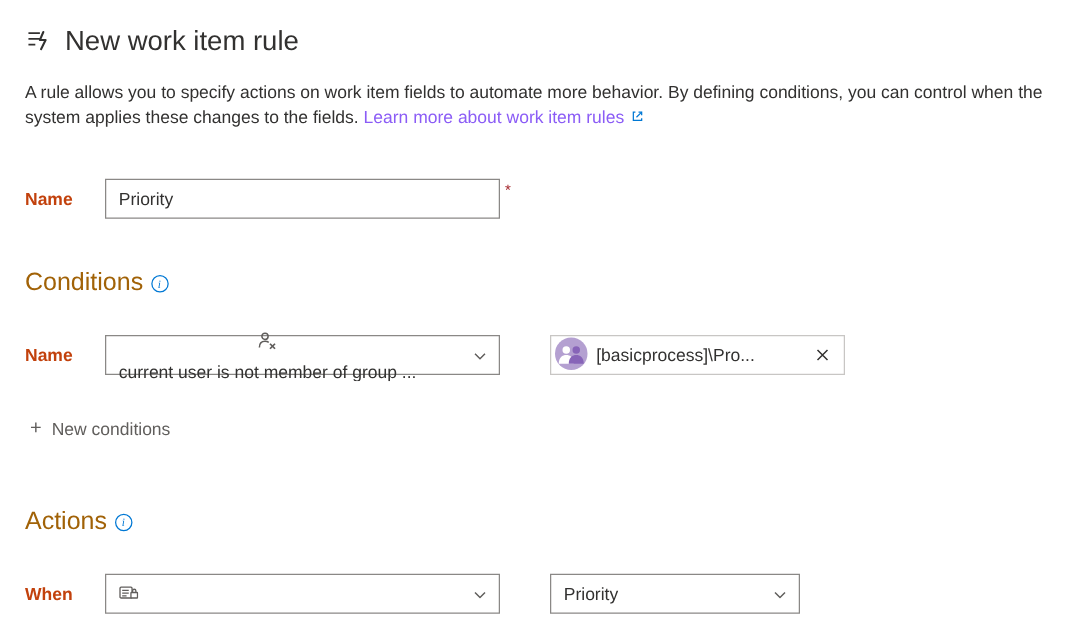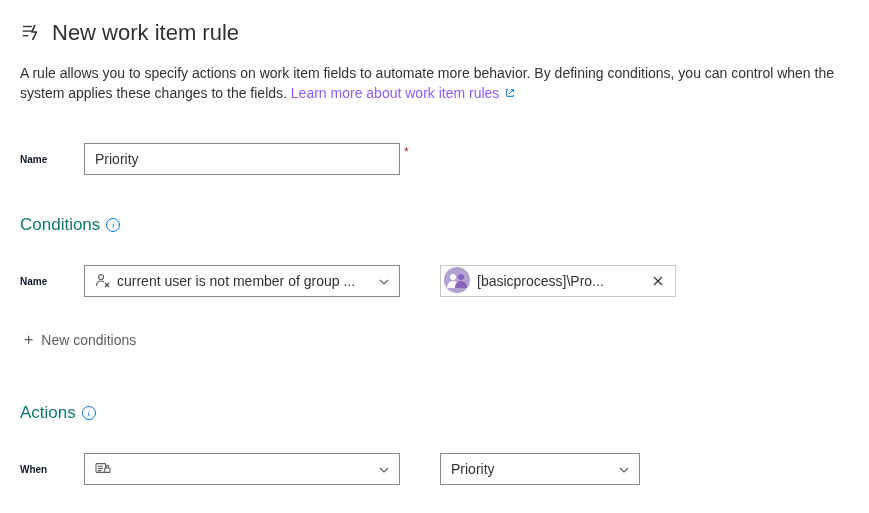--- a/index.html
+++ b/index.html
@@ -40,23 +40,23 @@
       color: #8b5cf6;
       text-decoration: none;
     }
     .row {
       display: flex;
       align-items: center;
       margin-bottom: 20px;
     }
     .row-label {
       width: 64px;
-      font-size: 10px;
+      font-size: 14px;
       font-weight: 600;
-      color: #0f172a;
+      color: #c2410c;
     }
     .input-wrapper {
       position: relative;
       display: flex;
       align-items: center;
     }
     .text-input {
       width: 316px;
       height: 32px;
       border: 1px solid #8a8886;
@@ -74,23 +74,23 @@
       margin-top: 2px;
     }
     .section-header {
       display: flex;
       align-items: center;
       gap: 6px;
       margin-top: 40px;
       margin-bottom: 30px;
     }
     .section-title {
-      font-size: 17px;
+      font-size: 20px;
       font-weight: 400;
-      color: #0f766e;
+      color: #a16207;
     }
     .info-icon {
       width: 14px;
       height: 14px;
       border: 1px solid #0078d4;
       border-radius: 50%;
       display: inline-flex;
       align-items: center;
       justify-content: center;
       color: #0078d4;
@@ -107,20 +107,21 @@
       align-items: center;
       justify-content: space-between;
       cursor: pointer;
       background: #fff;
     }
     .dropdown-content {
       display: flex;
       align-items: center;
       gap: 6px;
       overflow: hidden;
+      flex-direction: column;
     }
     .dropdown-text {
       color: #323130;
       white-space: nowrap;
       overflow: hidden;
       text-overflow: ellipsis;
     }
     .chevron {
       color: #605e5c;
       font-size: 12px;

